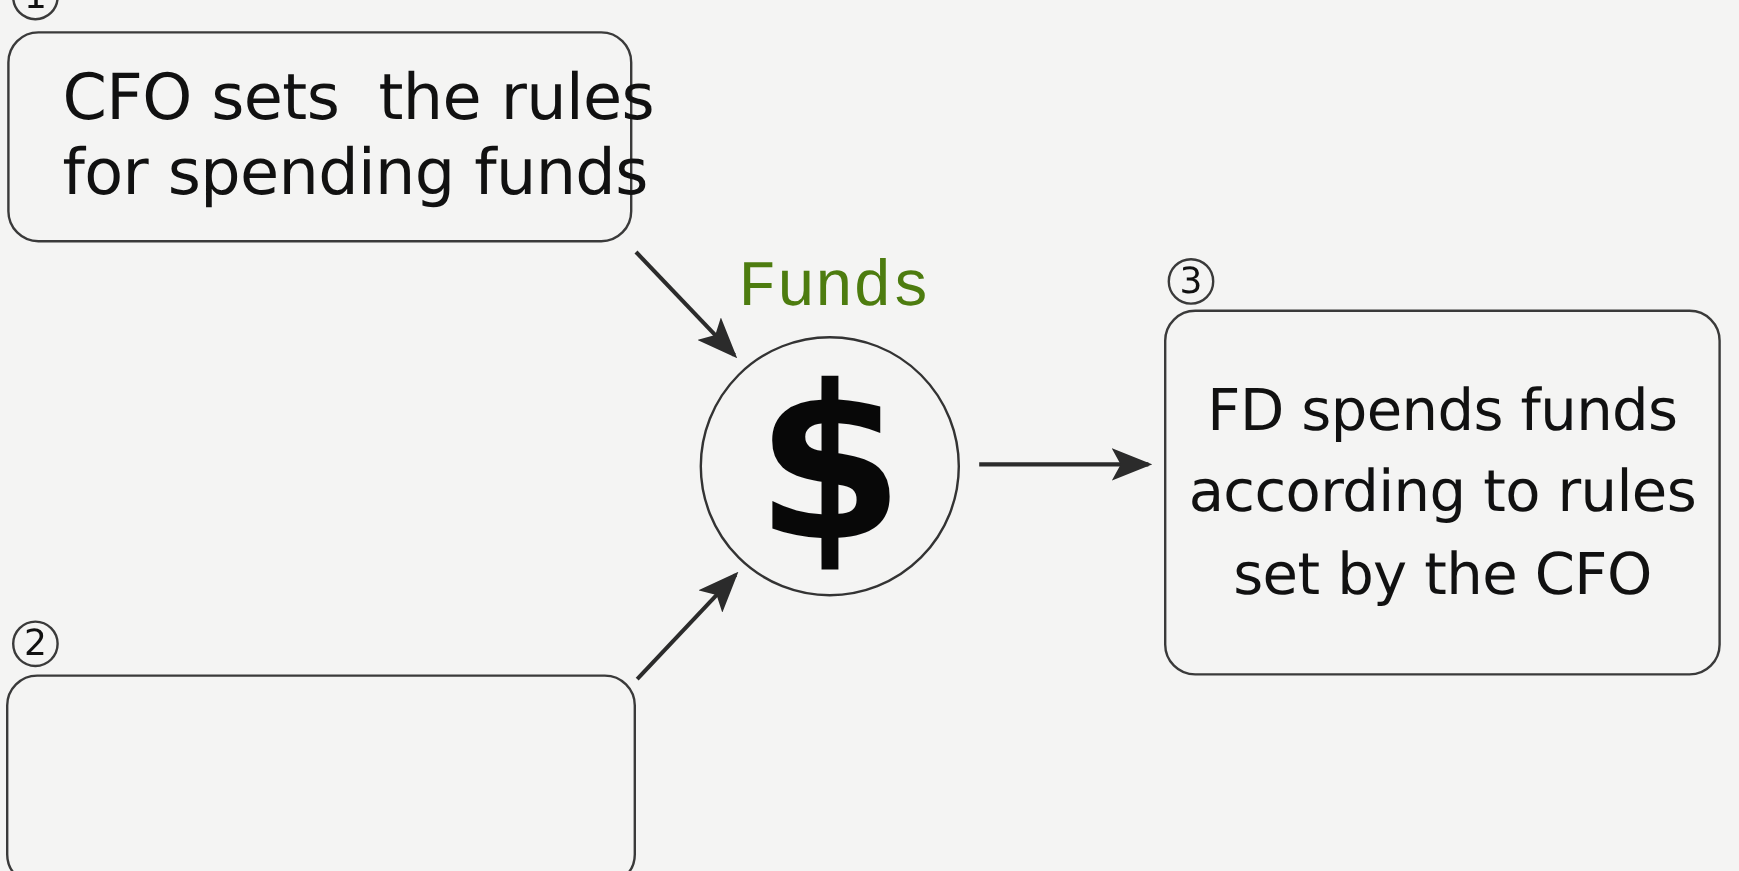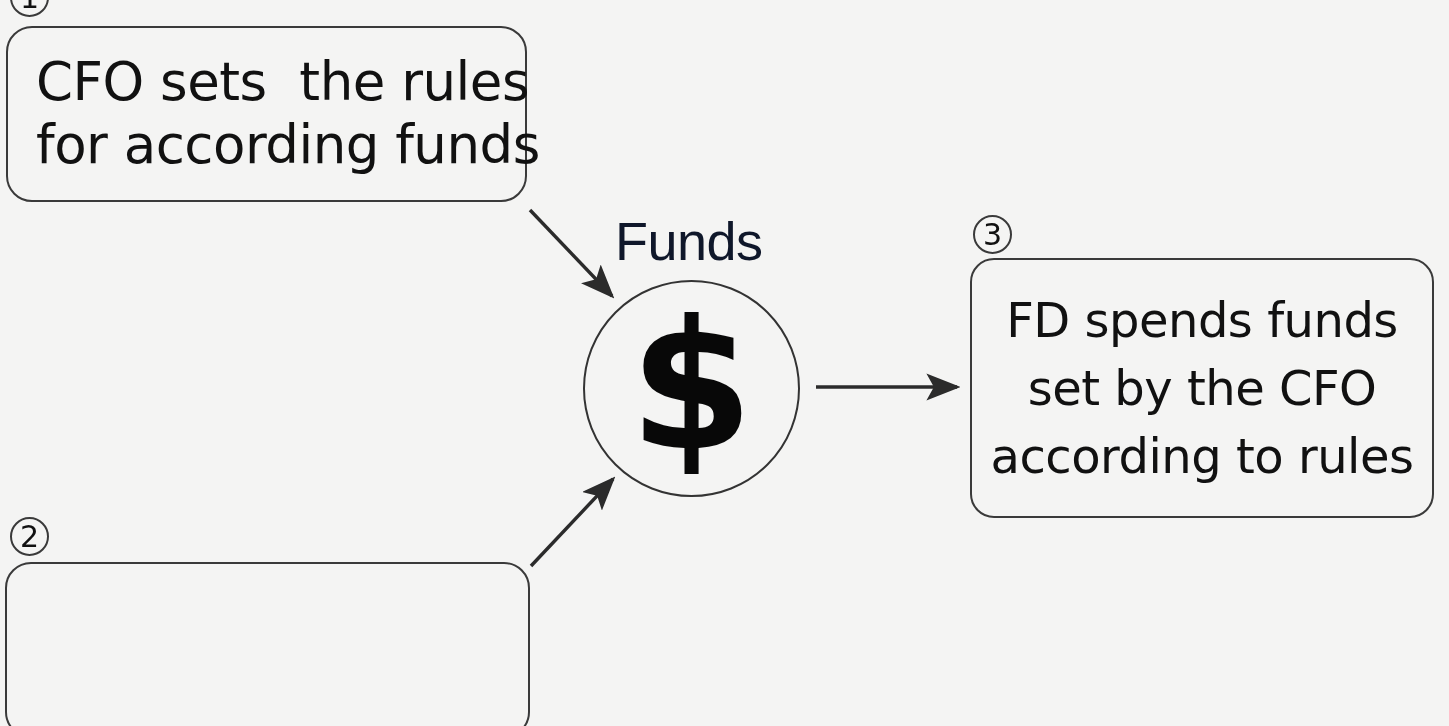--- a/index.html
+++ b/index.html
@@ -39,21 +39,21 @@
     line-height: 1.18;
     letter-spacing: -0.5px;
   }
 
   
   #box-one {
     left: 6px;
     top: 26px;
     width: 521px;
     height: 176px;
-    padding: 0 24px;
+    padding: 0 40px;
     font-size: 53px;
     text-align: left;
   }
   #box-one .node-line { padding-left: 4px; }
 
   
   #box-two {
     left: 5px;
     top: 562px;
     width: 525px;
@@ -62,25 +62,24 @@
     font-size: 53px;
     text-align: left;
   }
   #box-two .node-line { padding-left: 6px; }
 
   
   #box-three {
     left: 970px;
     top: 258px;
     width: 464px;
-    height: 260px;
+    height: 305px;
     padding: 0 1px;
     font-size: 48px;
     text-align: center;
-    border-radius: 24px;
   }
   #box-three .node-line { line-height: 1.42; }
 
   
   .step-marker {
     position: absolute;
     box-sizing: border-box;
     border: 2.5px solid #3a3a3a;
     border-radius: 50%;
     background: transparent;
@@ -117,23 +116,23 @@
     font-weight: 700;
     color: #080808;
     line-height: 1;
     letter-spacing: 0;
     transform: translateY(-2px);
   }
   #funds-label {
     position: absolute;
     left: 615px;
     top: 210px;
-    font-family: Liberation Sans, sans-serif;
+    font-family: Liberation Mono, monospace;
     font-size: 54px;
-    color: #0f172a;
+    color: #4d7c0f;
     letter-spacing: -0.5px;
     white-space: nowrap;
   }
 
   
   #connectors {
     position: absolute;
     left: 0;
     top: 0;
     width: 1449px;
@@ -153,32 +152,32 @@
       </marker>
     </defs>
     <line x1="530" y1="210" x2="612" y2="296" stroke="#2b2b2b" stroke-width="3.4" marker-end="url(#arrowhead)"></line>
     <line x1="531" y1="566" x2="613" y2="479" stroke="#2b2b2b" stroke-width="3.4" marker-end="url(#arrowhead)"></line>
     <line x1="816" y1="387" x2="957" y2="387" stroke="#2b2b2b" stroke-width="3.4" marker-end="url(#arrowhead)"></line>
   </svg>
 
   <div class="step-marker" id="marker-one">1</div>
   <div class="node-box" id="box-one">
     <div class="node-line">CFO sets  the rules</div>
-    <div class="node-line">for according funds</div>
+    <div class="node-line">for spending funds</div>
   </div>
 
   <div class="step-marker" id="marker-two">2</div>
   <div class="node-box" id="box-two">
   </div>
 
   <div id="funds-label">Funds</div>
   <div id="funds-circle">
     <span id="funds-symbol">$</span>
   </div>
 
   <div class="step-marker" id="marker-three">3</div>
   <div class="node-box" id="box-three">
     <div class="node-line">FD spends funds</div>
+    <div class="node-line">according to rules</div>
     <div class="node-line">set by the CFO</div>
-    <div class="node-line">according to rules</div>
   </div>
 
 </div>
 
 </body></html>

